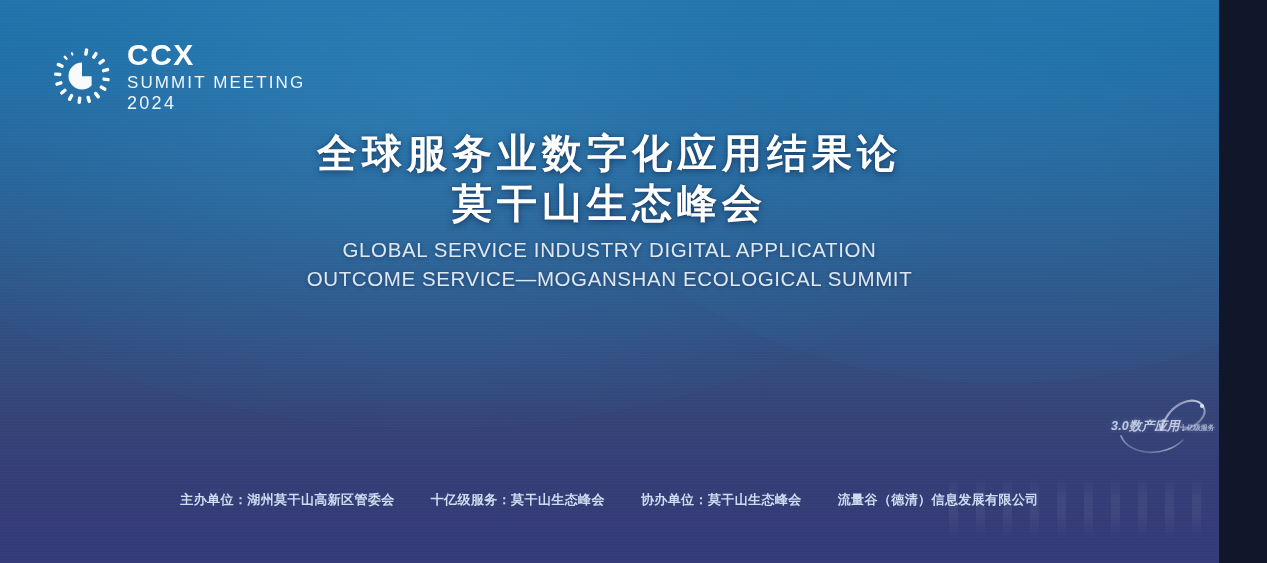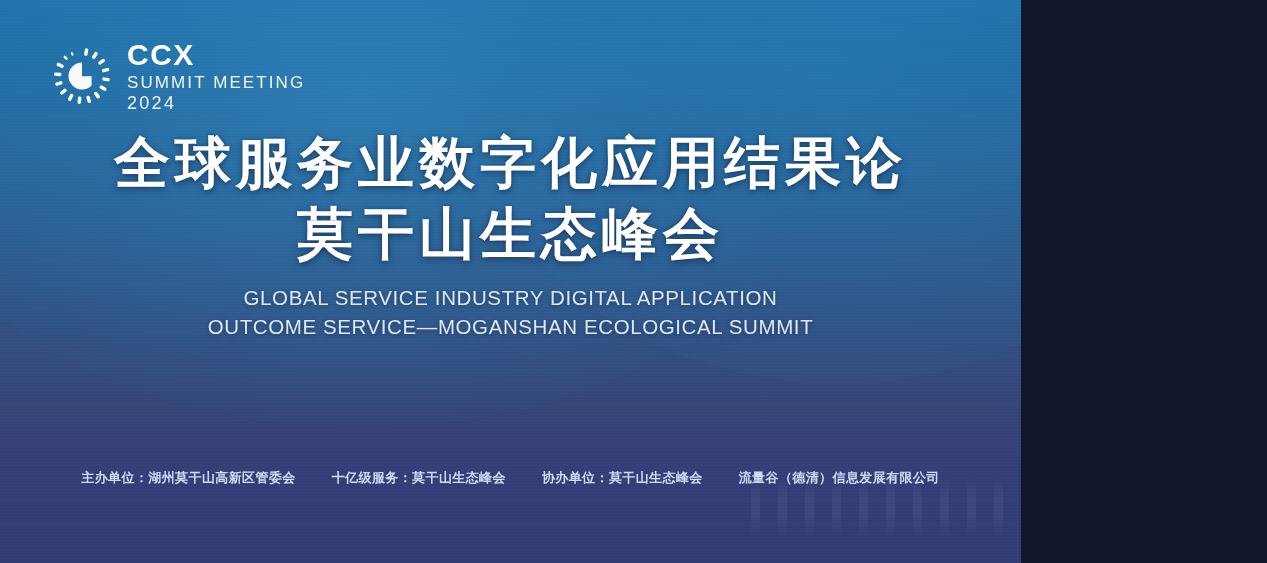--- a/index.html
+++ b/index.html
@@ -5,21 +5,21 @@
 <style>
   html, body {
     margin: 0;
     padding: 0;
     background: #11172b;
   }
   * { box-sizing: border-box; }
 
   .stage {
     position: relative;
-    width: 1021px;
+    width: 1219px;
     height: 563px;
     overflow: hidden;
     font-family: "Liberation Sans", "DejaVu Sans", sans-serif;
     
     background:
       linear-gradient(180deg,
         #1f73ac 0%,
         #1f6fa9 10%,
         #24689f 24%,
         #2a5f93 38%,
@@ -138,31 +138,31 @@
   .headline {
     position: absolute;
     left: 0;
     right: 0;
     top: 128px;
     text-align: center;
   }
   .title-cn {
     font-family: Liberation Sans, sans-serif;
     color: #ffffff;
-    font-size: 56px;
+    font-size: 40px;
     font-weight: 600;
     letter-spacing: 5px;
     line-height: 1.26;
     text-shadow: 0 2px 7px rgba(10,26,58,0.55), 0 0 2px rgba(12,30,62,0.45);
     white-space: nowrap;
   }
   .title-cn .line2 { display: block; }
 
   .subtitle-en {
-    margin-top: 14px;
+    margin-top: 6px;
     color: #dde8f4;
     font-size: 20.5px;
     font-weight: 400;
     letter-spacing: 0.6px;
     line-height: 1.42;
     text-shadow: 0 1px 4px rgba(10,26,58,0.42);
   }
   .subtitle-en span { display: block; }
 
   
@@ -193,21 +193,21 @@
     font-style: normal;
     letter-spacing: 0;
     opacity: 0.8;
   }
 
   
   .footer {
     position: absolute;
     left: 0;
     right: 0;
-    top: 469px;
+    top: 491px;
     display: flex;
     justify-content: center;
     align-items: baseline;
     gap: 36px;
     color: #cfdcf0;
     font-size: 13px;
     font-weight: 700;
     letter-spacing: 0.4px;
     white-space: nowrap;
   }

